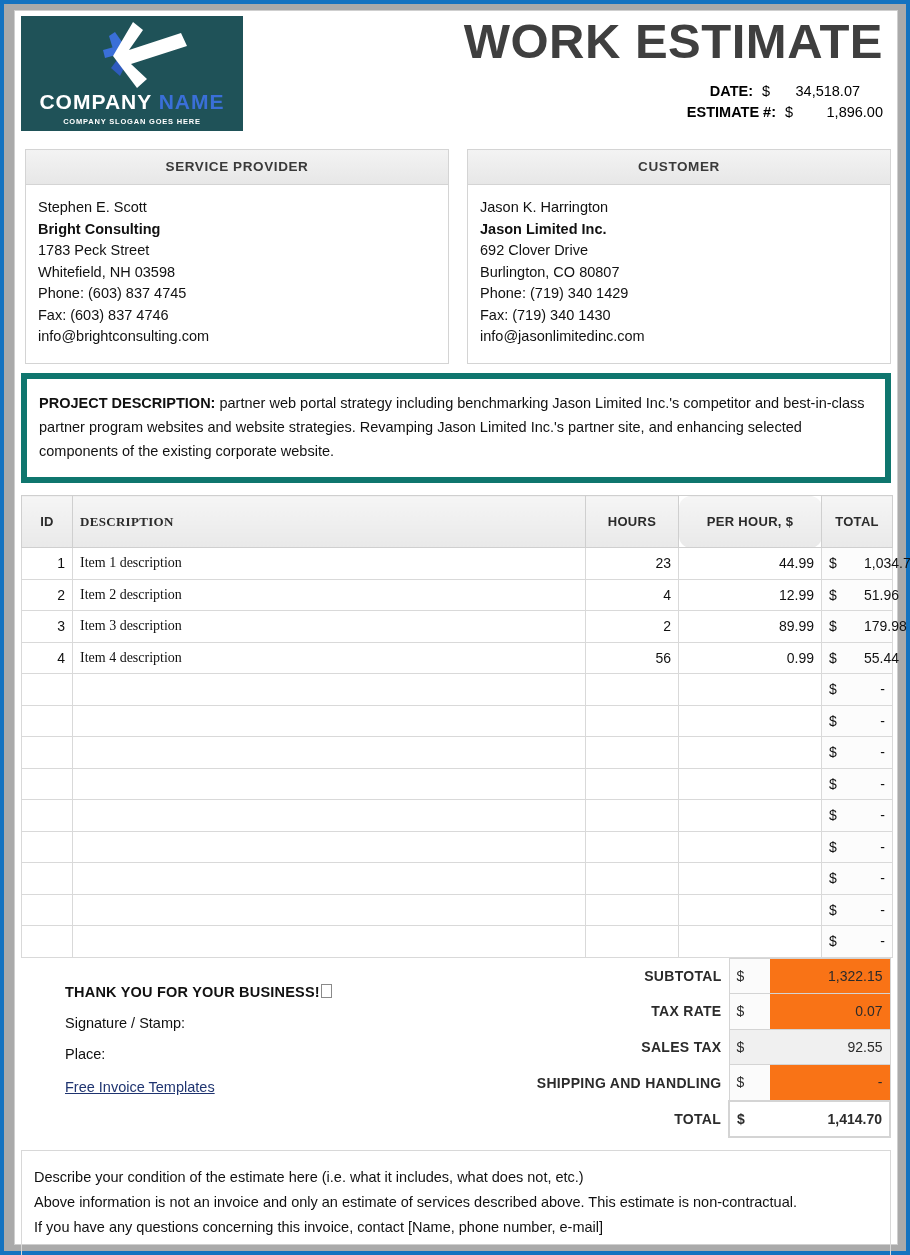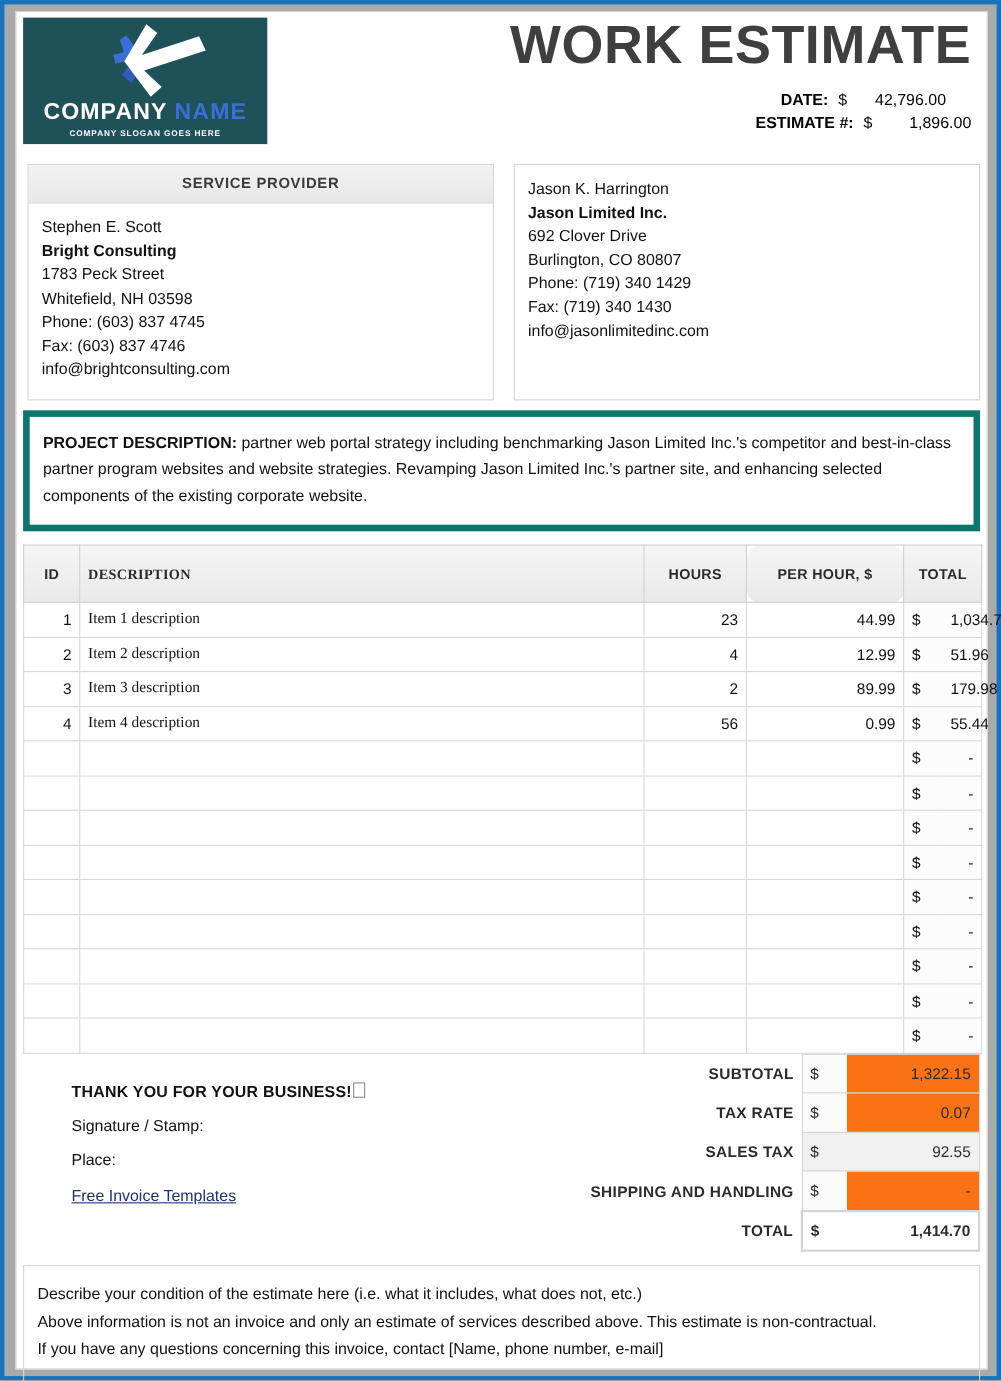--- a/index.html
+++ b/index.html
@@ -337,21 +337,21 @@
         </div>
         <div class="logo-slogan">COMPANY SLOGAN GOES HERE</div>
       </div>
 
       <div class="doc-title">WORK ESTIMATE</div>
 
       <div class="meta">
         <div class="meta-row">
           <span class="meta-label">DATE:</span>
           <span class="meta-cur">$</span>
-          <span class="meta-val">42,796.00</span>
+          <span class="meta-val">34,518.07</span>
         </div>
         <div class="meta-row">
           <span class="meta-label">ESTIMATE #:</span>
           <span class="meta-cur">$</span>
           <span class="meta-val">1,896.00</span>
         </div>
       </div>
     </div>
 
     <div class="parties">
@@ -363,20 +363,21 @@
           <div class="strong">Bright Consulting</div>
           <div>1783 Peck Street</div>
           <div>Whitefield, NH 03598</div>
           <div>Phone:  (603) 837 4745</div>
           <div>Fax: (603) 837 4746</div>
           <div>info@brightconsulting.com</div>
         </div>
       </div>
 
       <div class="party right">
+        <div class="party-head">CUSTOMER</div>
         <div class="party-body">
           <div>Jason K. Harrington</div>
           <div class="strong">Jason Limited Inc.</div>
           <div>692 Clover Drive</div>
           <div>Burlington, CO  80807</div>
           <div>Phone: (719) 340 1429</div>
           <div>Fax: (719) 340 1430</div>
           <div>info@jasonlimitedinc.com</div>
         </div>
       </div>

